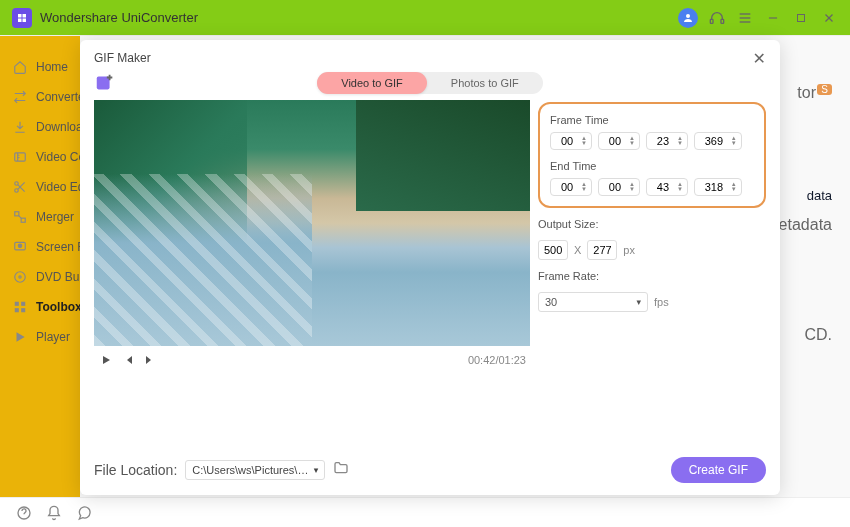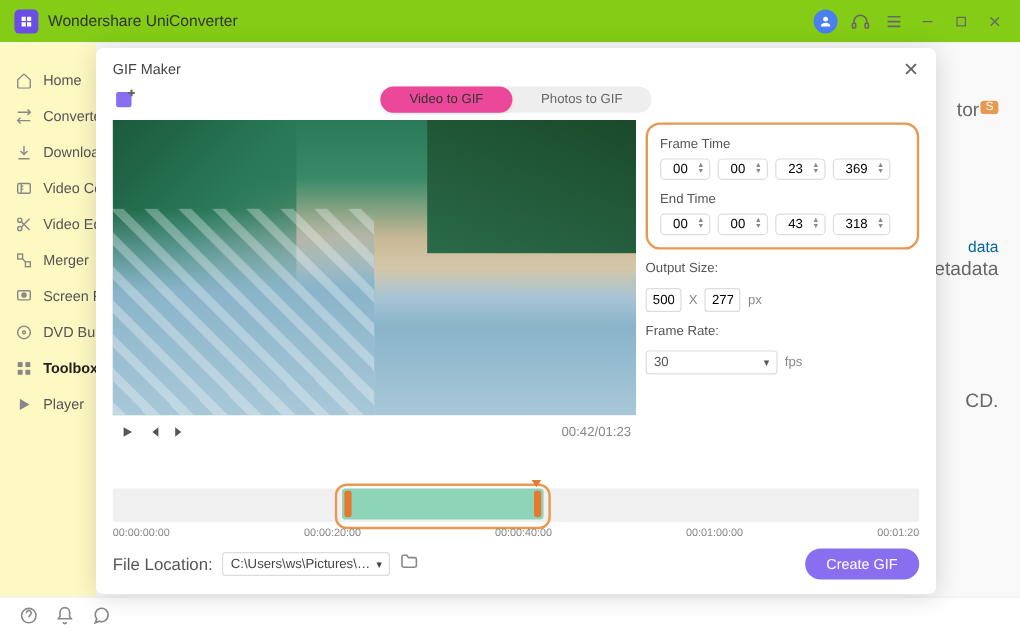--- a/index.html
+++ b/index.html
@@ -11,40 +11,40 @@
 .app-logo svg { width:12px; height:12px; }
 .app-title { font-size: 13px; color: #333; font-weight: 500; flex: 1; }
 .titlebar-right { display: flex; align-items: center; gap: 10px; }
 .avatar { width: 20px; height: 20px; background: #4a7ff0; border-radius: 50%; display:flex; align-items:center; justify-content:center;}
 .tb-icon { width: 18px; height: 18px; display: flex; align-items: center; justify-content: center; color: #666; cursor: pointer; }
 
 
 .main { position: absolute; top: 36px; bottom: 0; left: 0; right: 0; display: flex; background:#fff; }
 
 
-.sidebar { width: 80px; background: #fef9c3; padding-top: 16px; display: flex; flex-direction: column; }
+.sidebar { width: 80px; background: #eab308; padding-top: 16px; display: flex; flex-direction: column; }
 .side-item { display: flex; align-items: center; gap: 8px; padding: 7px 12px; font-size: 12px; color: #555; cursor: pointer; white-space: nowrap; overflow:hidden;}
 .side-item.active { font-weight: 600; color: #222; }
 .side-icon { width: 16px; height: 16px; flex-shrink:0; display:flex; align-items:center; justify-content:center; color:#888;}
 
 
 .content-bg { flex: 1; position: relative; background: #f9f9f9; overflow:hidden; }
 .bg-text { position: absolute; font-size: 16px; color: #666; }
 
 
 .modal { position: absolute; left: 80px; top: 40px; width: 700px; height: 455px; background: #fff; box-shadow: 0 2px 20px rgba(0,0,0,0.15); border-radius: 6px; display: flex; flex-direction: column; z-index: 10; }
 .modal-header { height: 30px; display: flex; align-items: center; padding: 6px 14px 0; }
 .modal-title { font-size: 12px; color: #444; flex: 1; }
 .close-btn { cursor: pointer; font-size: 16px; color: #666; }
 
 .modal-top { display: flex; align-items: center; padding: 2px 14px 6px; gap: 10px; }
 .add-file { width: 22px; height: 22px; cursor:pointer; }
 .tab-pill { margin: 0 auto; background: #eee; border-radius: 14px; display: flex; font-size: 11px; }
 .tab-btn { padding: 5px 24px; border-radius: 14px; cursor: pointer; color: #666;}
-.tab-btn.active { background: #ec4899; color: #333; box-shadow: 0 1px 3px rgba(0,0,0,0.1); }
+.tab-btn.active { background: #fca5a5; color: #333; box-shadow: 0 1px 3px rgba(0,0,0,0.1); }
 
 .modal-body { flex: 1; display: flex; padding: 0 14px; gap: 8px; }
 .video-col { display: flex; flex-direction: column; }
 .video-preview { width: 436px; height: 246px; background: linear-gradient(180deg, #2a7a5a 0%, #3a8a6a 20%, #c9b896 40%, #d4c7a8 50%, #a8c4d4 60%, #89b4c9 70%, #a8c8d8 100%); position: relative; overflow:hidden;}
 .video-preview::before { content:''; position:absolute; top:0; left:0; right:65%; bottom:0; background: linear-gradient(135deg, #1a5a3a 0%, #2a7a5a 40%, transparent 100%);}
 .video-preview::after { content:''; position:absolute; top:0; right:0; width:40%; height:45%; background: linear-gradient(200deg, #1a4a2a, #2a6a4a);}
 .waves { position:absolute; bottom:0; left:0; right:50%; height:70%; background: repeating-linear-gradient(45deg, rgba(255,255,255,0.3) 0, rgba(255,255,255,0.3) 8px, transparent 8px, transparent 20px), linear-gradient(180deg, transparent, #89b4c9 40%, #a8c8d8);}
 .controls { display: flex; align-items: center; padding: 6px 4px; gap: 25px; font-size: 11px; color: #888; }
 .play-controls { display:flex; gap:6px;}
 .pc-btn { width:16px; height:16px; cursor:pointer; display:flex; align-items:center; justify-content:center;}
@@ -230,21 +230,21 @@
             <path d="M6 4l14 8-14 8z"></path>
           </svg>
         </span>
         <span>Player</span>
       </div>
   </div>
 
   <div class="content-bg">
     <span class="bg-text" style="top:48px; right:34px;">tor</span>
     <span class="bg-text" style="top:48px; right:18px; background:#e89850; color:#fff; padding:0 4px; border-radius:3px; font-size:10px;">S</span>
-    <span class="bg-text" style="top:162px; right:18px; font-size:13px; color:#0369a1;">data</span>
+    <span class="bg-text" style="top:152px; right:18px; font-size:13px; color:#0f172a;">data</span>
     <span class="bg-text" style="top:180px; right:18px;">etadata</span>
     <span class="bg-text" style="top:290px; right:18px;">CD.</span>
   </div>
 </div>
 
 <div class="modal">
   <div class="modal-header">
     <div class="modal-title">GIF Maker</div>
     <div class="close-btn">✕</div>
   </div>
@@ -343,38 +343,20 @@
       <div class="fps-row">
         <div class="fps-select">
           <span>30</span>
           <span style="font-size:9px;">▾</span>
         </div>
         <span class="unit">fps</span>
       </div>
     </div>
   </div>
 
-  <div class="timeline-wrap">
-    <div class="timeline-track">
-      <div class="tl-sel-wrap">
-        <div class="tl-selection"></div>
-        <div class="tl-border"></div>
-        <div class="tl-handle left"></div>
-        <div class="tl-handle right"></div>
-        <div class="tl-marker"></div>
-      </div>
-    </div>
-    <div class="ruler">
-      <span>00:00:00:00</span>
-      <span>00:00:20:00</span>
-      <span>00:00:40:00</span>
-      <span>00:01:00:00</span>
-      <span>00:01:20</span>
-    </div>
-  </div>
 
   <div class="modal-footer">
     <span class="fl-label">File Location:</span>
     <div class="fl-path">
       <span style="overflow:hidden; white-space:nowrap; text-overflow:ellipsis;">C:\Users\ws\Pictures\Wonders</span>
       <span style="font-size:9px;">▾</span>
     </div>
     <span class="folder-icon">
       <svg width="16" height="16" viewBox="0 0 24 24" fill="none" stroke="currentColor" stroke-width="2">
           <path d="M3 6a2 2 0 012-2h4l2 3h8a2 2 0 012 2v8a2 2 0 01-2 2H5a2 2 0 01-2-2z"></path>

